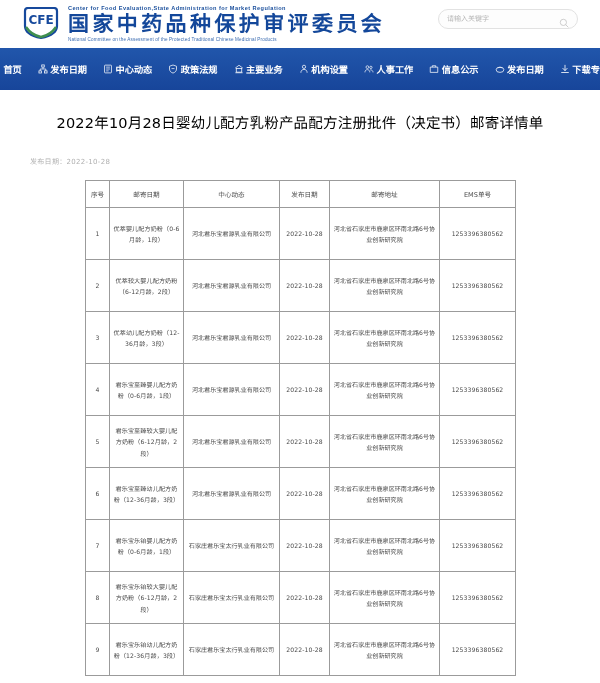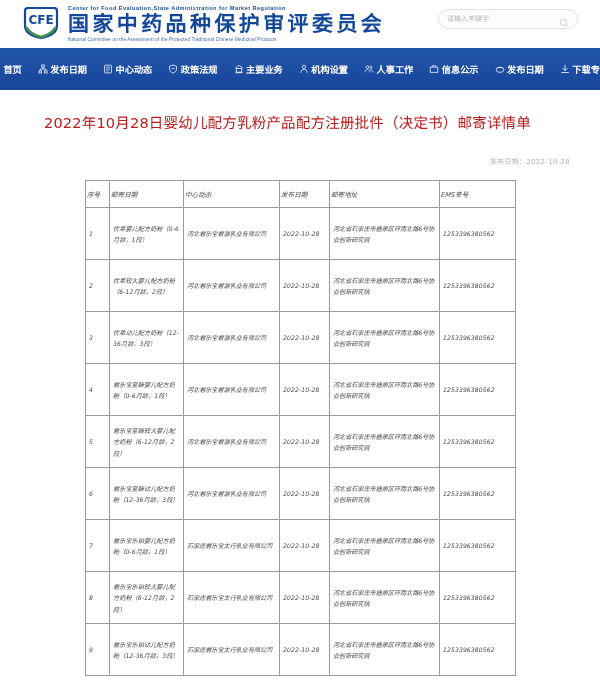--- a/index.html
+++ b/index.html
@@ -119,55 +119,55 @@
     font-family: "DejaVu Sans", "Liberation Sans", sans-serif;
     letter-spacing: 0px;
   }
   .nav-ico { width: 10px; height: 10px; flex: 0 0 auto; display: block; }
 
   
   .article {
     padding: 22px 30px 0 30px;
   }
   .article-title {
+    text-align: center;
     font-size: 14.5px;
     line-height: 1.55;
-    color: #b91c1c;
+    color: #000000;
     font-weight: normal;
     margin: 0 14px;
     font-family: "DejaVu Sans", "Liberation Sans", sans-serif;
     letter-spacing: 0.2px;
   }
   .article-meta {
-    text-align: right;
+    text-align: left;
     font-size: 7px;
     color: #b0b0b0;
     margin-top: 22px;
     letter-spacing: .3px;
     font-family: "DejaVu Sans", "Liberation Sans", sans-serif;
   }
 
   
   .table-wrap {
     margin: 14px auto 0 auto;
     width: 430px;
   }
   table.mail-table {
     border-collapse: collapse;
     width: 100%;
     table-layout: fixed;
   }
   table.mail-table th,
   table.mail-table td {
     border: 0.7px solid #9b9b9b;
-    text-align: left;
+    text-align: center;
     vertical-align: middle;
     color: #4a4a4a;
     font-family: "DejaVu Sans", "Liberation Sans", sans-serif;
-    font-style: italic;
   }
   table.mail-table th {
     font-size: 6.6px;
     font-weight: normal;
     height: 27px;
     color: #4a4a4a;
   }
   table.mail-table td {
     font-size: 6.1px;
     line-height: 1.85;

